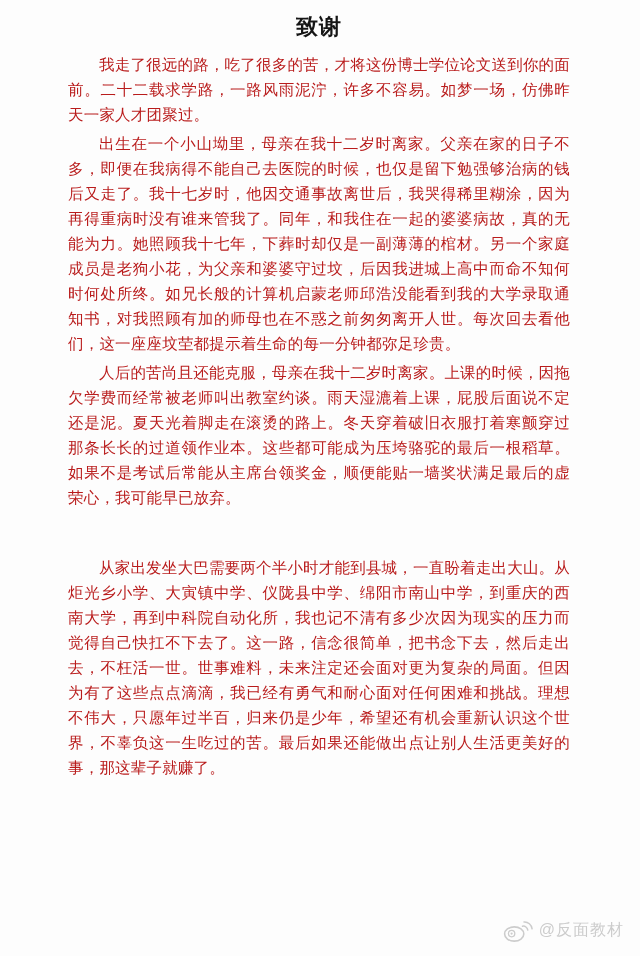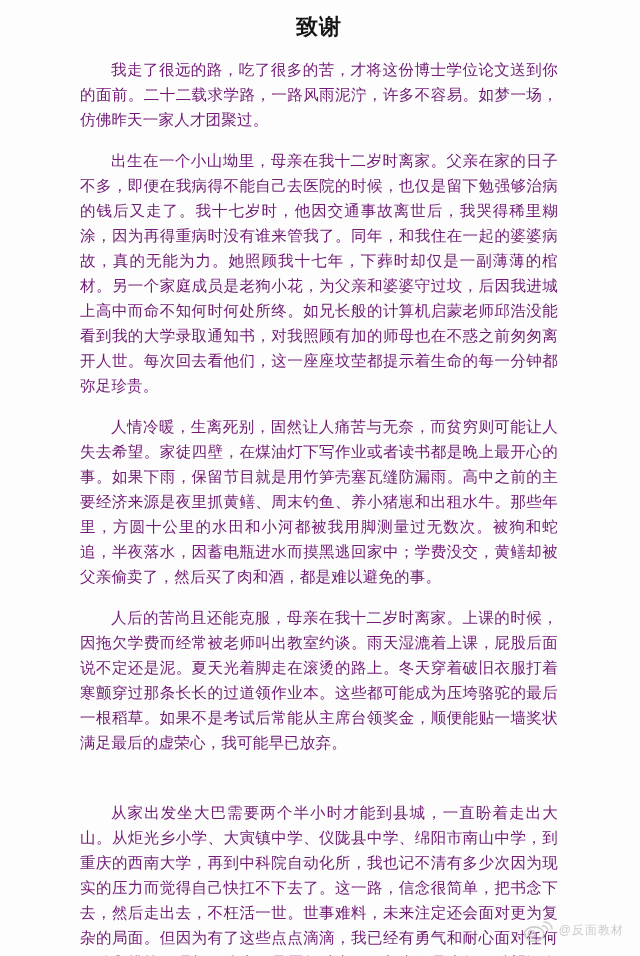--- a/index.html
+++ b/index.html
@@ -27,24 +27,24 @@
     font-weight: 700;
     font-size: 22px;
     line-height: 28px;
     color: #151515;
     margin: 0 0 11px 0;
     letter-spacing: 1px;
   }
   .para {
     font-size: 15.5px;
     line-height: 25px;
-    color: #701a75;
+    color: #b91c1c;
     text-align: justify;
     text-indent: 2em;
-    margin: 16px;
+    margin: 4px;
     letter-spacing: 0.2px;
   }
   .para.gap-before {
     margin-top: 45px;
   }
   .watermark {
     position: absolute;
     right: 16px;
     top: 918px;
     display: flex;
@@ -52,37 +52,36 @@
     gap: 5px;
     pointer-events: none;
   }
   .weibo-icon {
     display: inline-flex;
   }
   .weibo-icon svg {
     display: block;
   }
   .watermark-text {
-    font-size: 12px;
+    font-size: 16px;
     font-family: "Liberation Sans", "DejaVu Sans", sans-serif;
     color: #cccccc;
     letter-spacing: 1px;
   }
 </style>
 </head>
 <body>
 
 <div class="page">
   <h1 class="doc-title">致谢</h1>
 
   <p class="para">我走了很远的路，吃了很多的苦，才将这份博士学位论文送到你的面前。二十二载求学路，一路风雨泥泞，许多不容易。如梦一场，仿佛昨天一家人才团聚过。</p>
 
   <p class="para">出生在一个小山坳里，母亲在我十二岁时离家。父亲在家的日子不多，即便在我病得不能自己去医院的时候，也仅是留下勉强够治病的钱后又走了。我十七岁时，他因交通事故离世后，我哭得稀里糊涂，因为再得重病时没有谁来管我了。同年，和我住在一起的婆婆病故，真的无能为力。她照顾我十七年，下葬时却仅是一副薄薄的棺材。另一个家庭成员是老狗小花，为父亲和婆婆守过坟，后因我进城上高中而命不知何时何处所终。如兄长般的计算机启蒙老师邱浩没能看到我的大学录取通知书，对我照顾有加的师母也在不惑之前匆匆离开人世。每次回去看他们，这一座座坟茔都提示着生命的每一分钟都弥足珍贵。</p>
 
-  <p class="para">人情冷暖，生离死别，固然让人痛苦与无奈，而贫穷则可能让人失去希望。家徒四壁，在煤油灯下写作业或者读书都是晚上最开心的事。如果下雨，保留节目就是用竹笋壳塞瓦缝防漏雨。高中之前的主要经济来源是夜里抓黄鳝、周末钓鱼、养小猪崽和出租水牛。那些年里，方圆十公里的水田和小河都被我用脚测量过无数次。被狗和蛇追，半夜落水，因蓄电瓶进水而摸黑逃回家中；学费没交，黄鳝却被父亲偷卖了，然后买了肉和酒，都是难以避免的事。</p>
 
   <p class="para">人后的苦尚且还能克服，母亲在我十二岁时离家。上课的时候，因拖欠学费而经常被老师叫出教室约谈。雨天湿漉着上课，屁股后面说不定还是泥。夏天光着脚走在滚烫的路上。冬天穿着破旧衣服打着寒颤穿过那条长长的过道领作业本。这些都可能成为压垮骆驼的最后一根稻草。如果不是考试后常能从主席台领奖金，顺便能贴一墙奖状满足最后的虚荣心，我可能早已放弃。</p>
 
 
   <p class="para gap-before">从家出发坐大巴需要两个半小时才能到县城，一直盼着走出大山。从炬光乡小学、大寅镇中学、仪陇县中学、绵阳市南山中学，到重庆的西南大学，再到中科院自动化所，我也记不清有多少次因为现实的压力而觉得自己快扛不下去了。这一路，信念很简单，把书念下去，然后走出去，不枉活一世。世事难料，未来注定还会面对更为复杂的局面。但因为有了这些点点滴滴，我已经有勇气和耐心面对任何困难和挑战。理想不伟大，只愿年过半百，归来仍是少年，希望还有机会重新认识这个世界，不辜负这一生吃过的苦。最后如果还能做出点让别人生活更美好的事，那这辈子就赚了。</p>
 
   <div class="watermark">
     <span class="weibo-icon">
       <svg width="31" height="25" viewBox="0 0 31 25" fill="none" xmlns="http://www.w3.org/2000/svg">
         <ellipse cx="11.2" cy="16" rx="9.6" ry="7.1" stroke="#cccccc" stroke-width="1.6"></ellipse>

